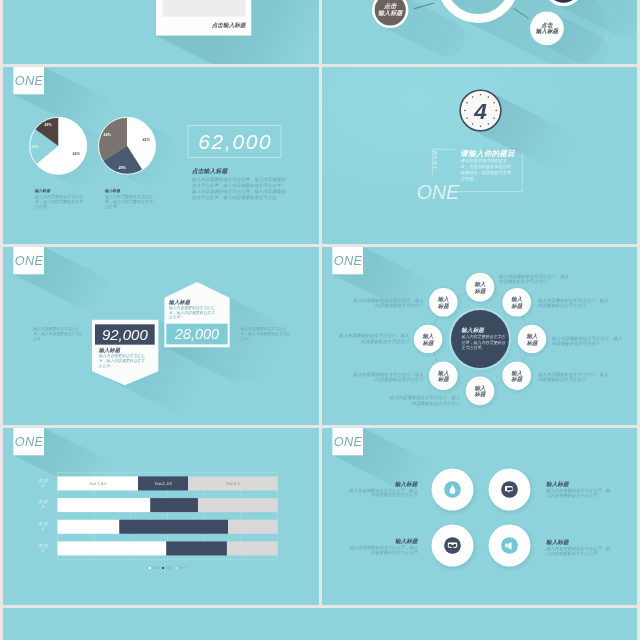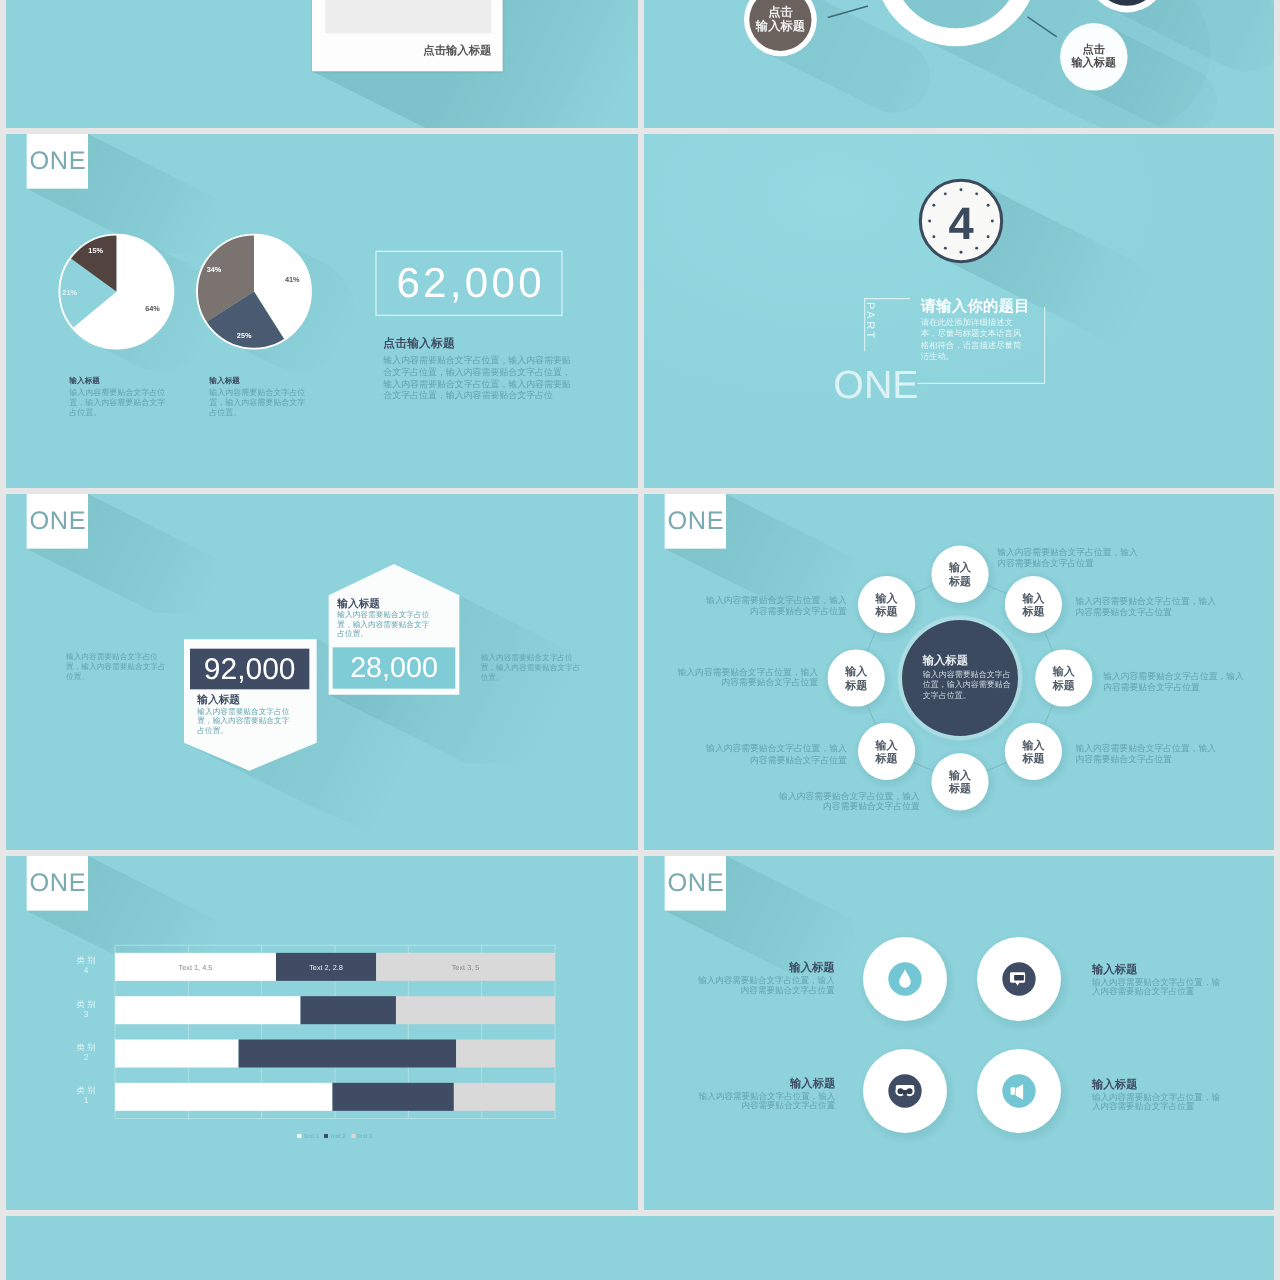--- a/index.html
+++ b/index.html
@@ -1,19 +1,19 @@
 <!DOCTYPE html>
 <html><head>
 <meta charset="utf-8">
 <style>
   html,body{margin:0;padding:0;}
   body{width:640px;height:640px;overflow:hidden;background:#e6e6e6;
        font-family:"Liberation Sans",sans-serif;-webkit-font-smoothing:antialiased;}
   .deck{position:absolute;left:0;top:0;width:640px;height:640px;background:#e6e6e6;}
-  .slide{position:absolute;overflow:hidden;background:#8ed3db;width:315.5px;height:177.5px;}
+  .slide{position:absolute;overflow:hidden;background:#8ed3db;width:315.5px;height:177.5px;font-style:italic;}
   .inner{position:absolute;left:0;top:0;width:946.5px;height:532.5px;
          transform:scale(0.3333333);transform-origin:0 0;}
   .abs{position:absolute;}
   svg{display:block;overflow:visible;}
   .badge{position:absolute;background:#fff;display:flex;align-items:center;justify-content:flex-end;padding-right:2.4px;box-sizing:border-box;}
   .badge span{color:#7aabb1;font-size:38px;letter-spacing:1px;line-height:1;}
   .ttl{color:#3f4c63;font-weight:bold;}
   .bdy{color:#63a2ac;}
   .cct{color:#e8eef2;font-size:17px;font-weight:bold;line-height:1.15;}
   .ccb{color:#cfdbe4;font-size:12px;line-height:16px;margin-top:2px;}

